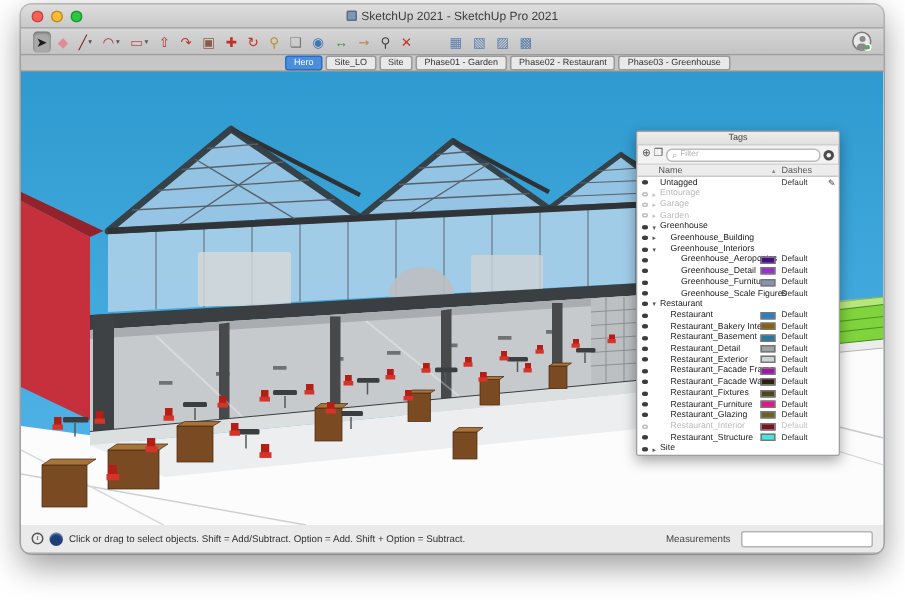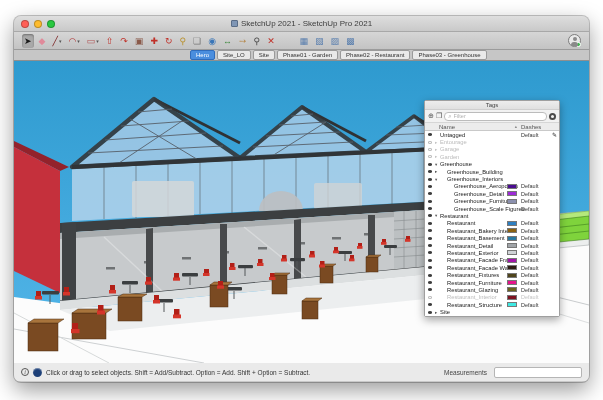--- a/index.html
+++ b/index.html
@@ -1,19 +1,19 @@
 <!DOCTYPE html>
 <html><head>
 <meta charset="utf-8">
 <style>
   * { margin:0; padding:0; box-sizing:border-box; }
   html,body { width:603px; height:400px; }
   body { font-family:"Liberation Sans", sans-serif; background:#ffffff; position:relative; overflow:hidden; }
 
-  .window { position:absolute; left:14px; top:16px; width:575px; height:366px;
+  .window { position:absolute; left:14px; top:3px; width:575px; height:366px;
     border-radius:7px; overflow:hidden; background:#c9c9c9;
     box-shadow:0 8px 22px rgba(0,0,0,.40), 0 0 0 1px rgba(0,0,0,.22); }
 
   
   .titlebar { height:16px; background:linear-gradient(#dedede,#c9c9c9); border-bottom:1px solid #a8a8a8;
     display:flex; align-items:center; position:relative; }
   .lights { display:flex; gap:5px; margin-left:7px; }
   .light { width:8px; height:8px; border-radius:50%; border:0.5px solid rgba(0,0,0,.25); }
   .light.red{background:#ff5f57}.light.yellow{background:#febc2e}.light.green{background:#28c840}
   .title { position:absolute; left:0; right:0; text-align:center; font-size:8px; color:#3c3c3c; }

